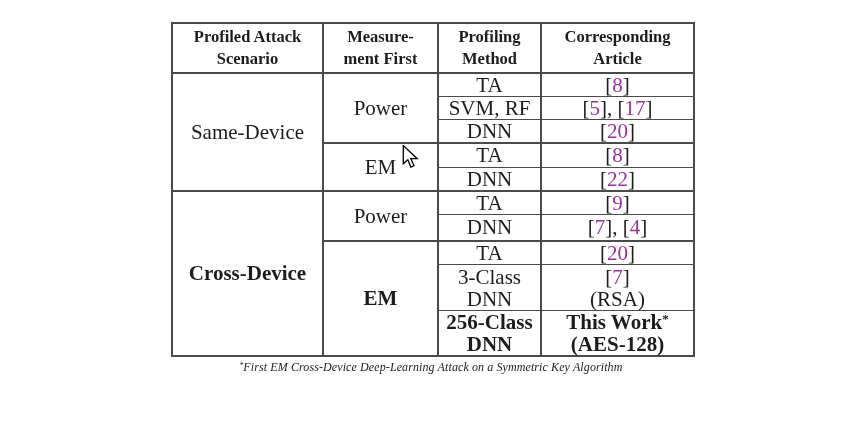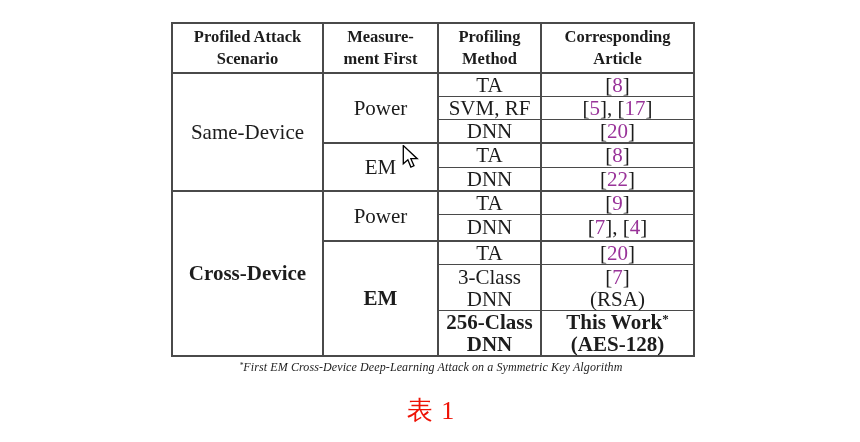--- a/index.html
+++ b/index.html
@@ -122,19 +122,18 @@
         <td class="bold">256-Class
 DNN</td>
         <td class="bold">This Work<sup>*</sup>
 (AES-128)</td>
       </tr>
     </tbody>
   </table>
 
   <div class="below-table footnote"><sup>*</sup>First EM Cross-Device Deep-Learning Attack on a Symmetric Key Algorithm</div>
 
-  <div class="below-table caption">表 1</div>
 
   <svg class="cursor" viewBox="0 0 14 20">
     <polygon points="1,0.5 1,15.6 4.8,12.3 7.3,18.4 9.9,17.3 7.3,11.4 12.6,11.4" fill="#ffffff" stroke="#000000" stroke-width="1.1" stroke-linejoin="miter"></polygon>
   </svg>
 
 </div>
 
 </body></html>

